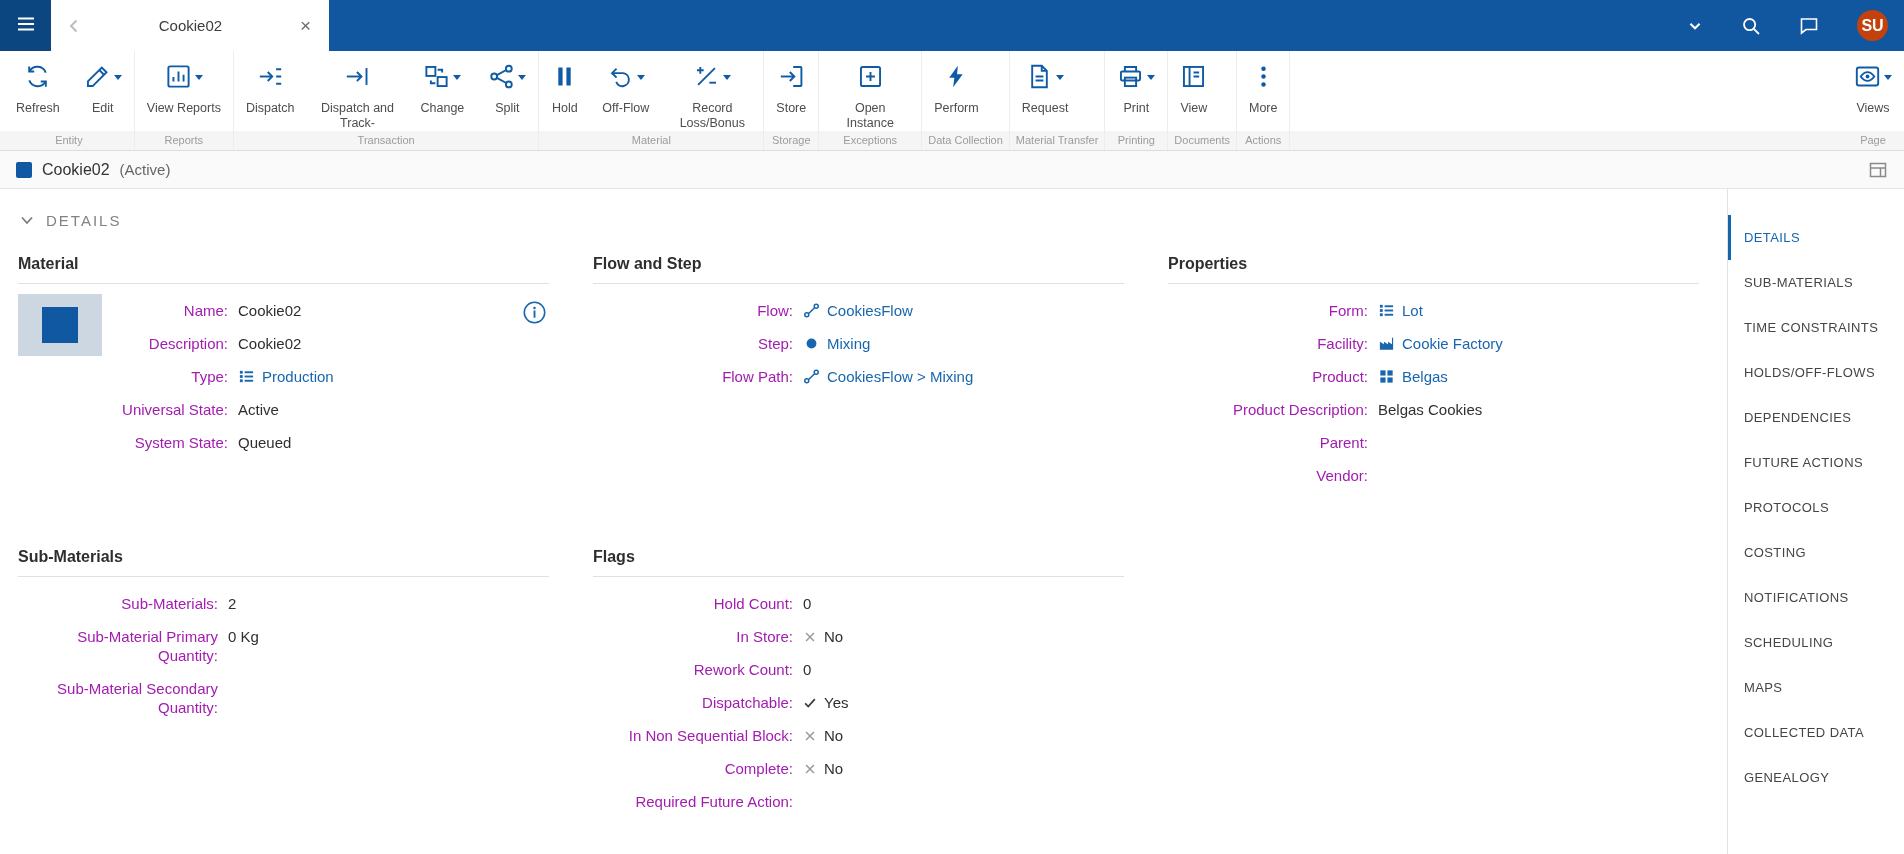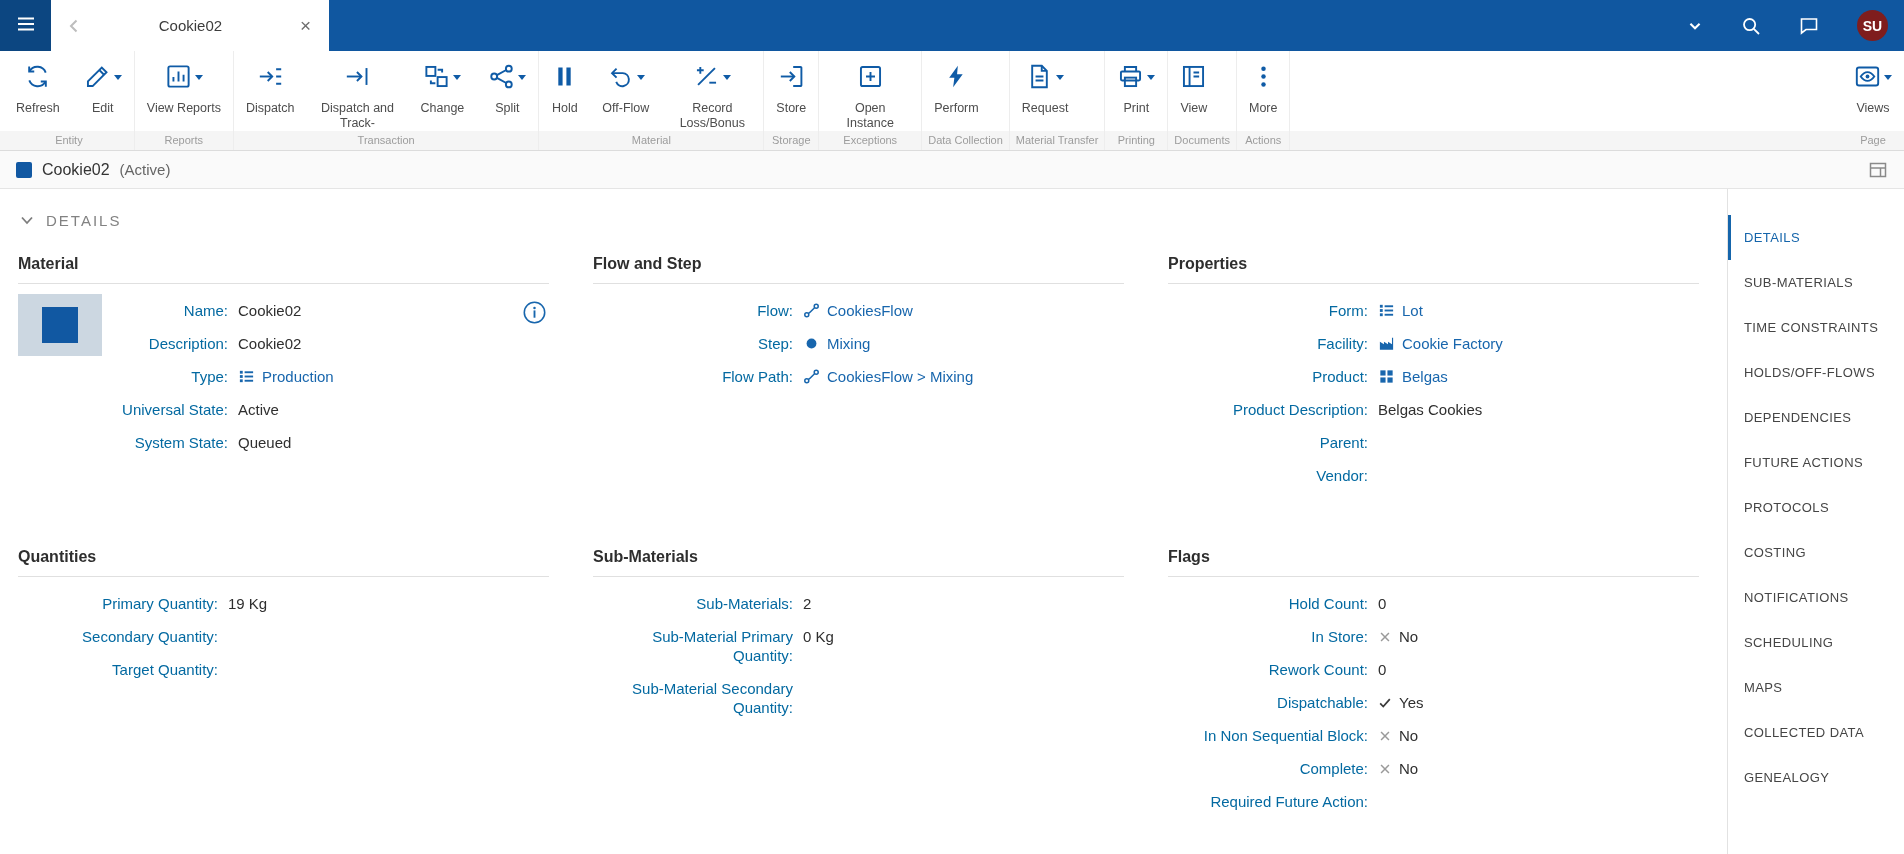--- a/index.html
+++ b/index.html
@@ -10,22 +10,22 @@
   
   .topbar { height:51px; background:#1057a0; display:flex; align-items:stretch; flex:none; }
   .hamburger { width:51px; background:#0c4681; display:flex; align-items:center; justify-content:center; cursor:pointer; }
   .tab { width:278px; background:#ffffff; display:flex; align-items:center; padding:0 12px 0 10px; cursor:pointer; }
   .tab-back { display:flex; align-items:center; padding:4px; cursor:pointer; }
   .tab-title { flex:1; text-align:center; font-size:15px; color:#3c3c3c; }
   .tab-close { color:#6e6e6e; font-size:19px; line-height:1; padding:2px 6px; cursor:pointer; }
   .topbar-spacer { flex:1; }
   .topbar-actions { display:flex; align-items:center; gap:38px; padding-right:16px; }
   .topbar-icon { display:flex; align-items:center; cursor:pointer; }
-  .avatar { width:31px; height:31px; border-radius:50%; background:#7f1d1d; color:#fff;
-            font-size:14px; font-weight:bold; display:flex; align-items:center; justify-content:center; cursor:pointer; }
+  .avatar { width:31px; height:31px; border-radius:50%; background:#c2410c; color:#fff;
+            font-size:16px; font-weight:bold; display:flex; align-items:center; justify-content:center; cursor:pointer; }
 
   
   .toolbar { height:100px; flex:none; display:flex; align-items:stretch; padding-left:4px;
              border-bottom:1px solid #dcdcdc;
              background:linear-gradient(#ffffff 0 80px, #f5f5f5 80px 100%); }
   .tgroup { display:flex; flex-direction:column; border-right:1px solid #ededed; }
   .tgroup.last { border-right:none; margin-left:auto; }
   .tbtns { flex:1; display:flex; align-items:flex-start; }
   .tgroup-label { height:19px; line-height:18px; font-size:11px; color:#9c9c9c; text-align:center; white-space:nowrap; padding:0 6px; }
   .tbtn { display:flex; flex-direction:column; align-items:center; padding:10px 12px 0; cursor:pointer; }
@@ -47,21 +47,21 @@
   .main { flex:1; overflow:hidden; padding-top:16px; }
   .details-header { display:flex; align-items:center; gap:10px; margin:6px 0 26px 18px; cursor:pointer; }
   .details-header span { font-size:15px; letter-spacing:2px; color:#828282; }
 
   .sections { display:grid; grid-template-columns:repeat(3,1fr); column-gap:44px; row-gap:56px;
               padding:0 28px 0 18px; }
   .dsec { position:relative; }
   .dsec-title { font-size:16px; font-weight:bold; color:#2e2e2e; padding-bottom:10px;
                 border-bottom:1px solid #e0e0e0; margin-bottom:10px; }
   .frow { display:flex; align-items:flex-start; padding:7px 0; }
-  .flabel { width:210px; flex:none; text-align:right; font-size:15px; color:#0369a1; line-height:19px; padding-right:10px; }
+  .flabel { width:210px; flex:none; text-align:right; font-size:15px; color:#a21caf; line-height:19px; padding-right:10px; }
   .fvalue { font-size:15px; color:#2f2f2f; line-height:19px; display:flex; align-items:center; gap:7px; }
   .fvalue.link { color:#1866ad; cursor:pointer; }
   .licon { display:flex; align-items:center; flex:none; }
 
   .mat-body { display:flex; gap:8px; }
   .thumb { width:84px; height:62px; background:#ccd7e1; flex:none; display:flex; align-items:center; justify-content:center; }
   .thumb-square { width:36px; height:36px; background:#1158a2; }
   .mat-fields { flex:1; }
   .mat-fields .flabel { width:128px; }
   .info { position:absolute; right:2px; top:45px; cursor:pointer; display:flex; }
@@ -587,35 +587,20 @@
           <div class="frow">
             <div class="flabel">Parent:</div>
             <div class="fvalue"></div>
           </div>
           <div class="frow">
             <div class="flabel">Vendor:</div>
             <div class="fvalue"></div>
           </div>
         </section>
 
-        <section class="dsec">
-          <h3 class="dsec-title">Quantities</h3>
-          <div class="frow">
-            <div class="flabel">Primary Quantity:</div>
-            <div class="fvalue">19 Kg</div>
-          </div>
-          <div class="frow">
-            <div class="flabel">Secondary Quantity:</div>
-            <div class="fvalue"></div>
-          </div>
-          <div class="frow">
-            <div class="flabel">Target Quantity:</div>
-            <div class="fvalue"></div>
-          </div>
-        </section>
 
         <section class="dsec">
           <h3 class="dsec-title">Sub-Materials</h3>
           <div class="frow">
             <div class="flabel">Sub-Materials:</div>
             <div class="fvalue">2</div>
           </div>
           <div class="frow">
             <div class="flabel">Sub-Material Primary Quantity:</div>
             <div class="fvalue">0 Kg</div>

